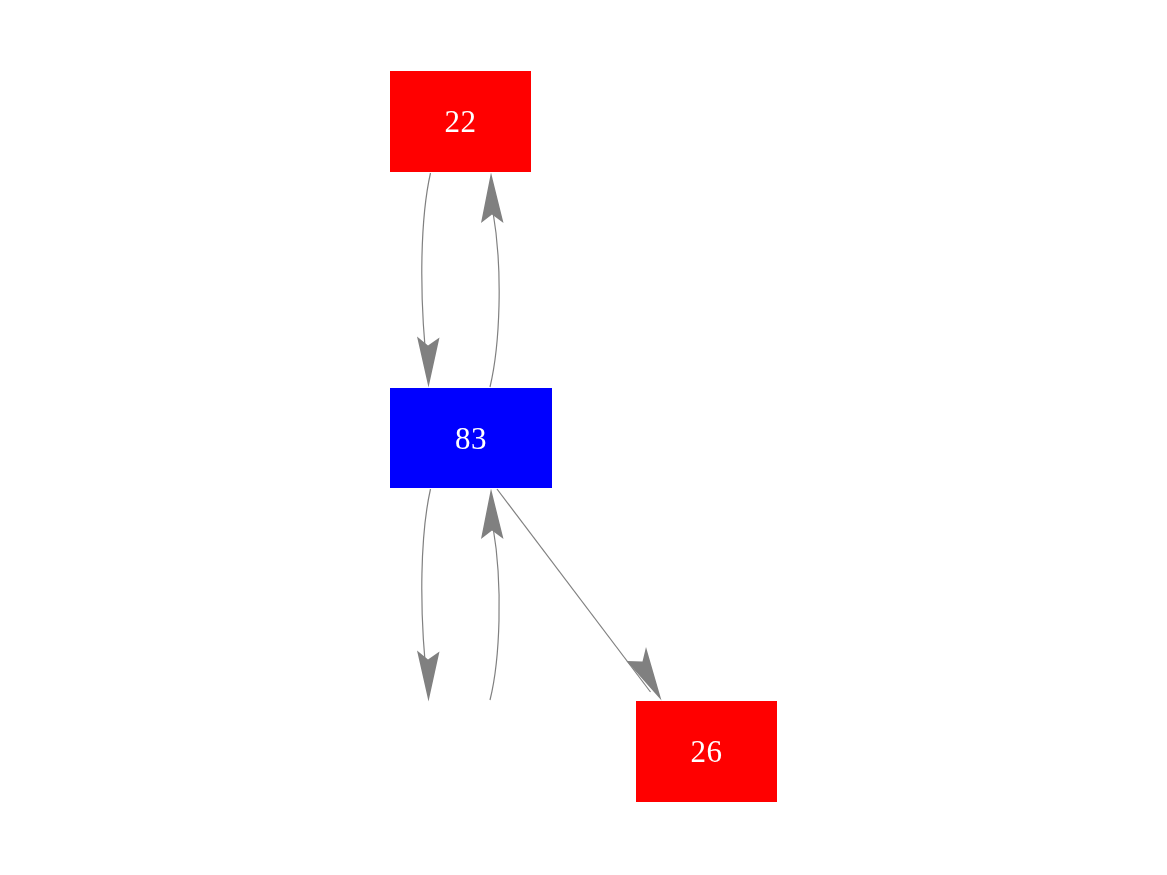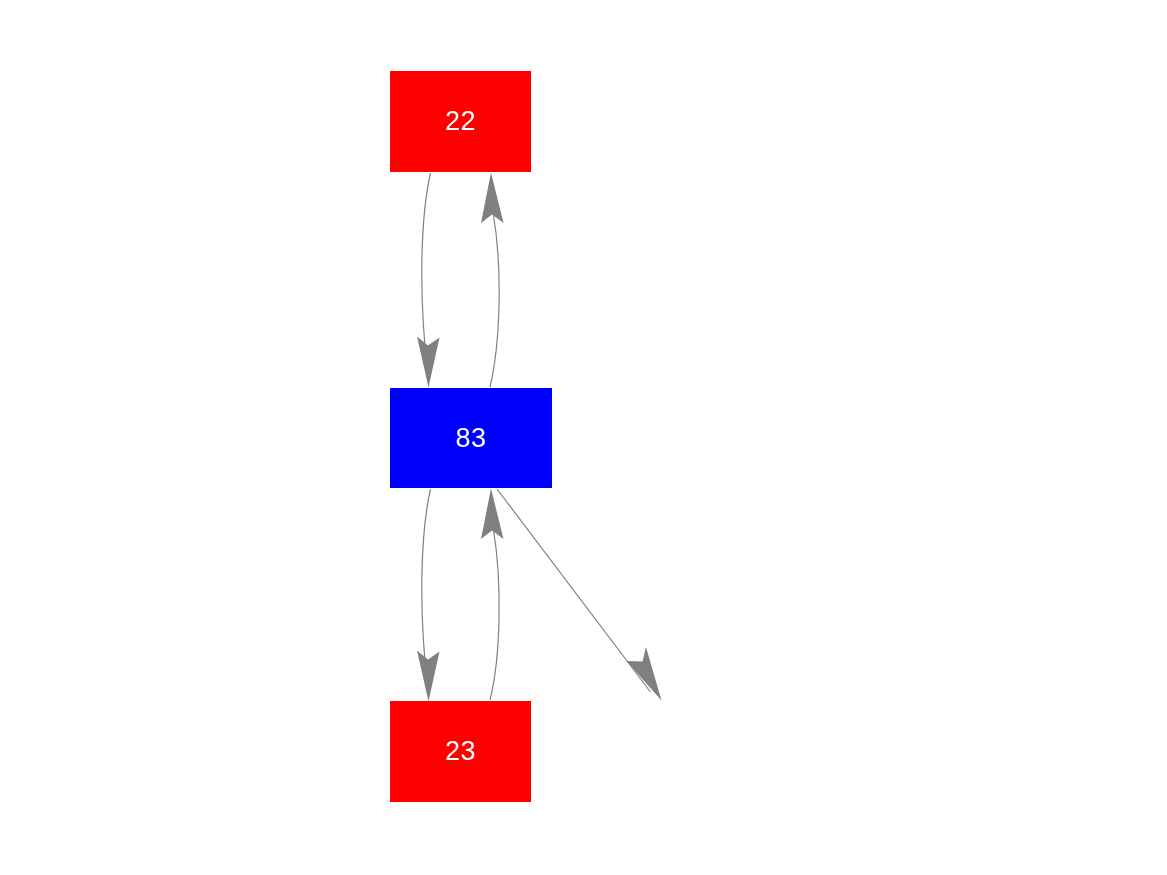--- a/index.html
+++ b/index.html
@@ -28,23 +28,23 @@
   }
   .node {
     position: absolute;
     display: flex;
     align-items: center;
     justify-content: center;
     box-sizing: border-box;
   }
   .node-label {
     color: #ffffff;
-    font-size: 27px;
+    font-size: 31px;
     line-height: 1;
-    font-family: Liberation Sans, sans-serif;
+    font-family: Liberation Serif, serif;
     letter-spacing: 0.5px;
     user-select: none;
   }
 </style>
 </head>
 <body>
 
 <div id="graph-canvas">
 
   <svg id="edge-layer" viewBox="0 0 1167 875" width="1167" height="875" xmlns="http://www.w3.org/2000/svg">
@@ -77,18 +77,18 @@
   </svg>
 
   <div class="node" style="left:390px; top:71px; width:141px; height:101px; background:#ff0000;">
     <span class="node-label">22</span>
   </div>
 
   <div class="node" style="left:390px; top:388px; width:162px; height:100px; background:#0000ff;">
     <span class="node-label">83</span>
   </div>
 
-  <div class="node" style="left:390px; top:701px; width:141px; height:101px; background:#ff0000;">
-    <span class="node-label">23</span>
+
+  <div class="node" style="left:636px; top:701px; width:141px; height:101px; background:#ff0000;">
+    <span class="node-label">26</span>
   </div>
-
 
 </div>
 
 </body></html>

